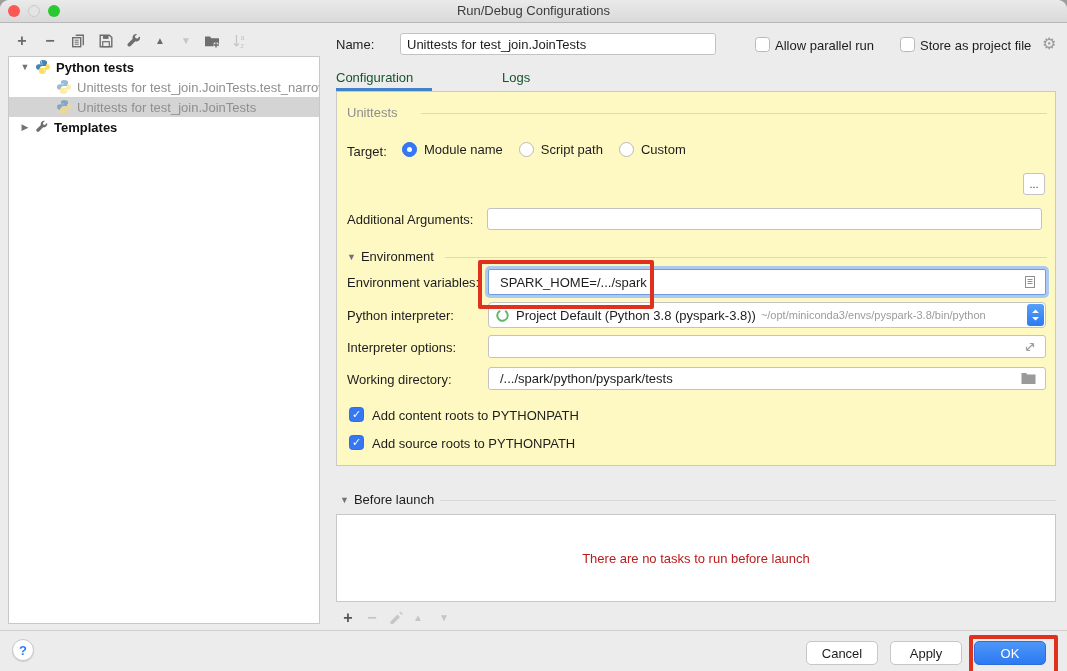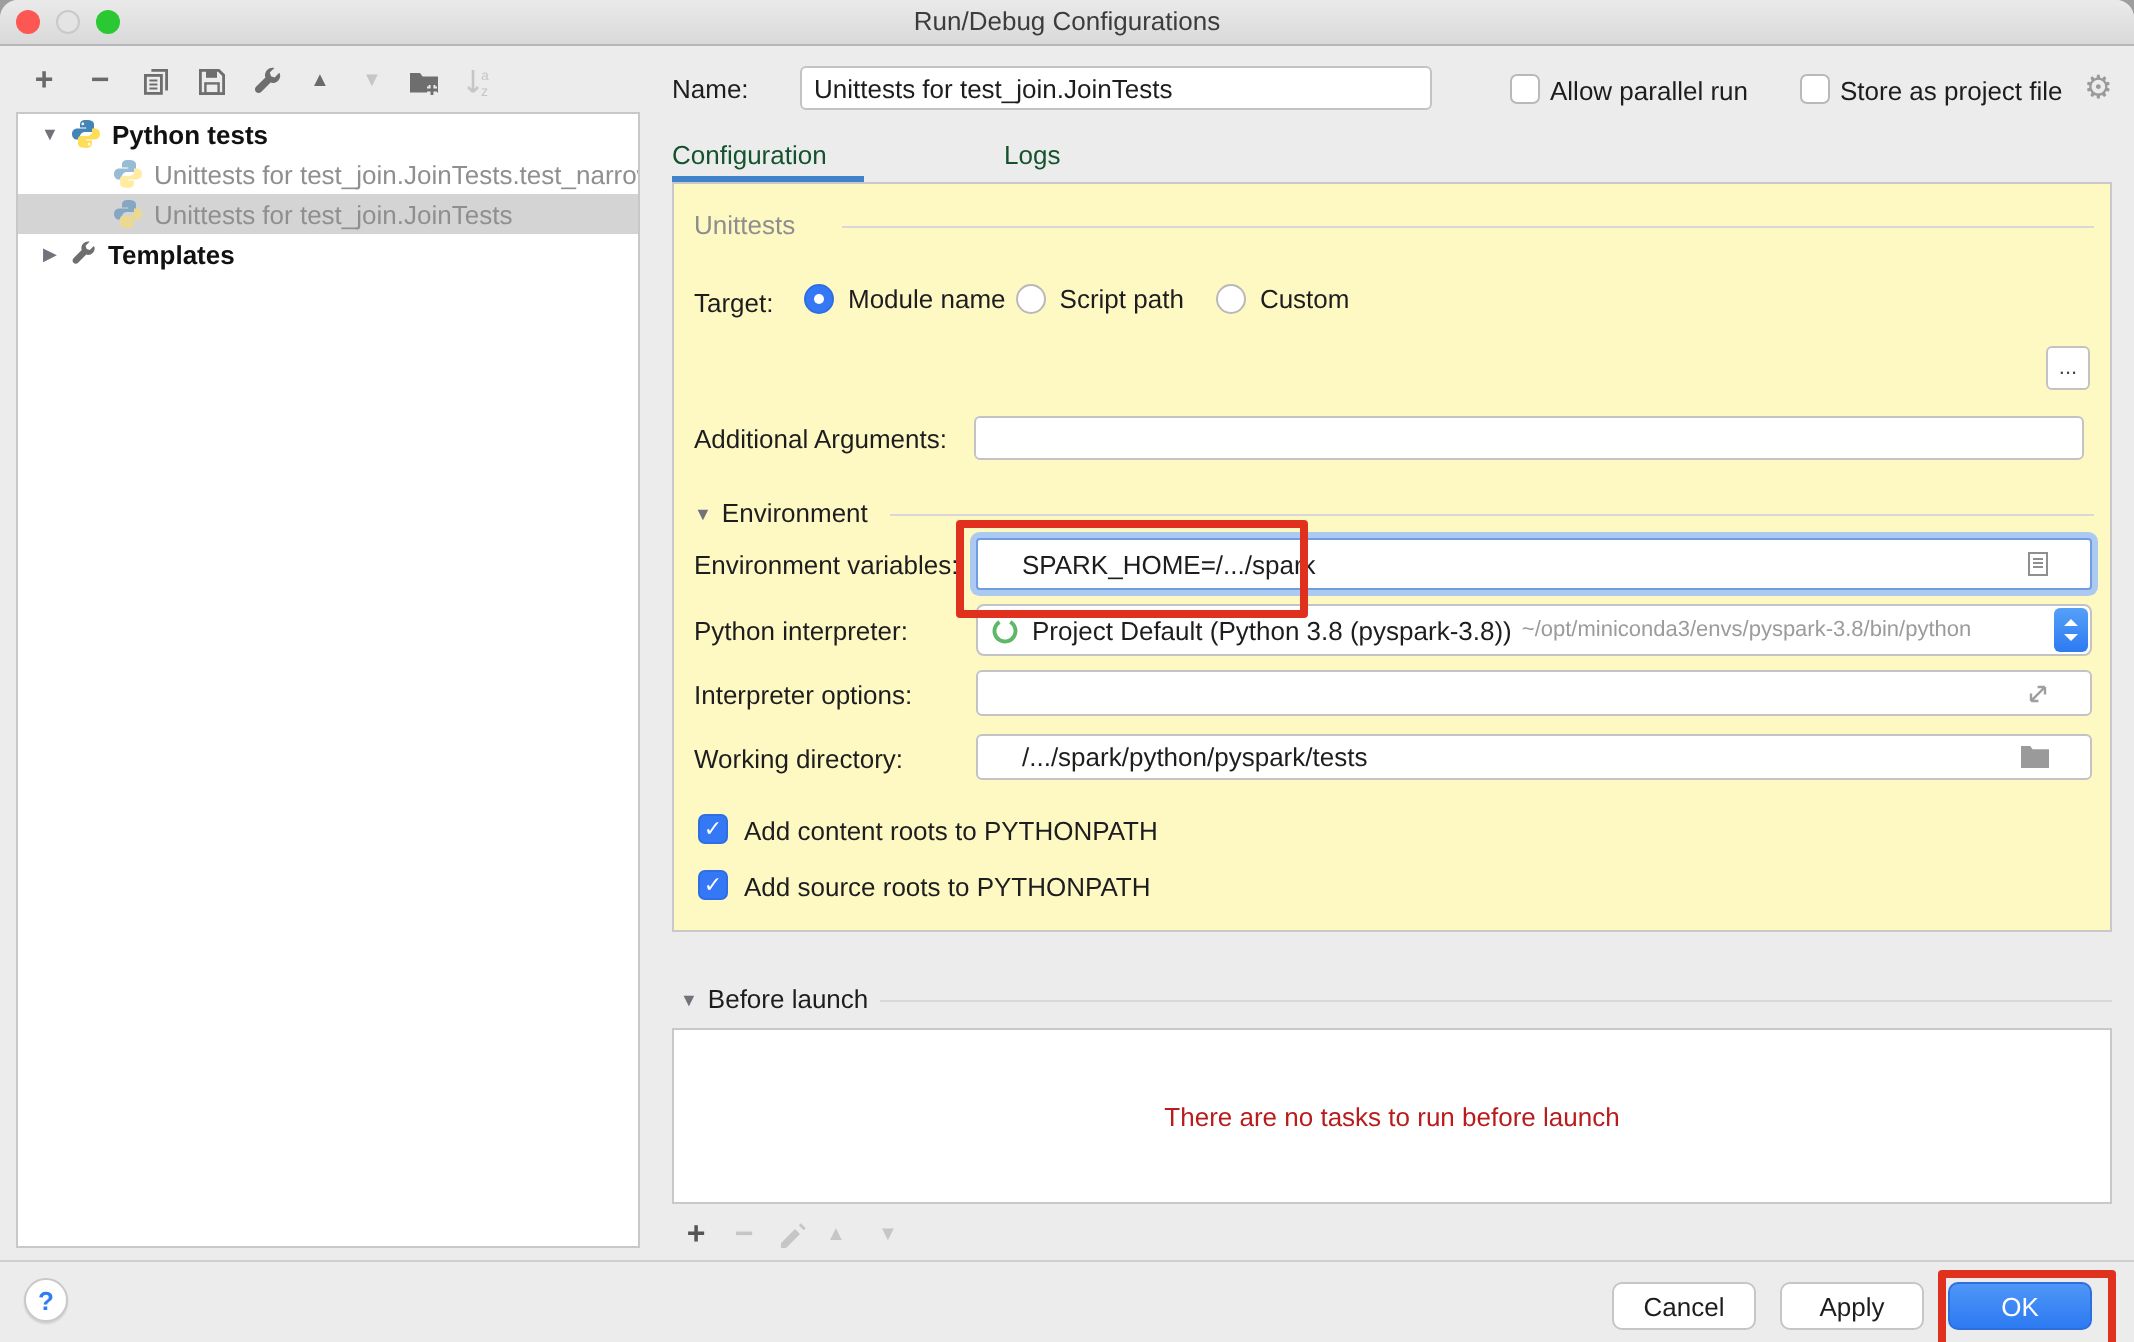--- a/index.html
+++ b/index.html
@@ -39,21 +39,21 @@
   .rd{width:15px;height:15px;border-radius:50%;box-sizing:border-box;flex:none;}
   .rd.off{background:#fff;border:1px solid #b9b9b9;}
   .rd.on{background:#3578f6;border:1px solid #2e6de4;display:flex;align-items:center;justify-content:center;}
   .rd.on i{width:5px;height:5px;border-radius:50%;background:#fff;}
   .tab{position:absolute;top:66px;height:22px;display:flex;align-items:center;
        font-size:13px;color:#14532d;}
   .tab.active{border-bottom:3px solid #4083c9;font-weight:normal;}
   .panel{position:absolute;left:336px;top:91px;width:720px;height:375px;background:#fef9c3;
          border:1px solid #c9c9c9;box-sizing:border-box;}
   .fieldwrap{position:absolute;display:flex;align-items:center;background:#fff;
-             border:1px solid #c3c3c3;border-radius:3px;box-sizing:border-box;padding:0 20px;}
+             border:1px solid #c3c3c3;border-radius:3px;box-sizing:border-box;padding:0 9px;}
   .fieldwrap input{flex:1;border:none;outline:none;background:transparent;
                    font-family:"Liberation Sans","DejaVu Sans",sans-serif;font-size:13px;color:#1d1d1f;min-width:0;}
   .envwrap{border:1px solid #6f9ddf;box-shadow:0 0 0 3px #abc9f1;border-radius:2px;}
   .combo{position:absolute;display:flex;align-items:center;background:#fff;border:1px solid #c3c3c3;
          border-radius:4px;box-sizing:border-box;padding:0 20px 0 6px;overflow:hidden;white-space:nowrap;}
   .combo .main{margin-left:6px;}
   .combo .path{margin-left:5px;font-size:11px;color:#9b9b9b;overflow:hidden;}
   .stepper{position:absolute;right:1px;top:1px;bottom:1px;width:17px;border-radius:3px;
            background:linear-gradient(#55a0f8,#2d7af2);display:flex;align-items:center;justify-content:center;}
   .btn{position:absolute;width:70px;height:22px;border-radius:5px;border:1px solid #c6c6c6;
@@ -179,21 +179,21 @@
 
   <div class="panel">
     <span class="lbl gray" style="left:10px;top:13px;">Unittests</span>
     <div class="sep" style="left:84px;top:21px;width:626px;"></div>
 
     <span class="lbl" style="left:10px;top:52px;">Target:</span>
     <div class="abs" style="left:65px;top:50px;display:flex;align-items:center;">
       <span class="rd on">
           <i></i>
         </span>
-      <span class="lbl" style="position:static;margin:0 5px 0 7px;">Module name</span>
+      <span class="lbl" style="position:static;margin:0 16px 0 7px;">Module name</span>
       <span class="rd off"></span>
       <span class="lbl" style="position:static;margin:0 16px 0 7px;">Script path</span>
       <span class="rd off"></span>
       <span class="lbl" style="position:static;margin:0 0 0 7px;">Custom</span>
     </div>
 
     <div class="abs" style="left:686px;top:81px;width:22px;height:22px;background:#fff;border:1px solid #c3c3c3;border-radius:3px;box-sizing:border-box;display:flex;align-items:center;justify-content:center;font-size:11px;color:#444;">
       <span>...</span>
     </div>
 

